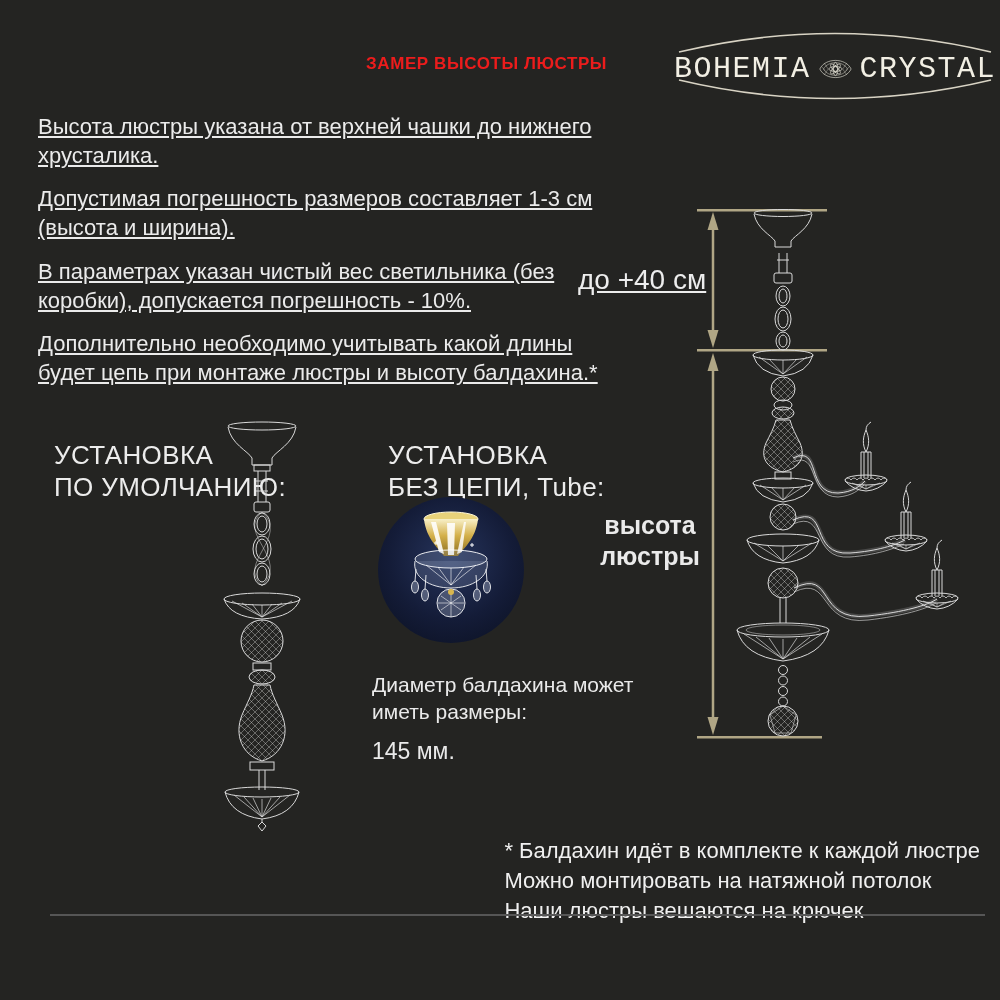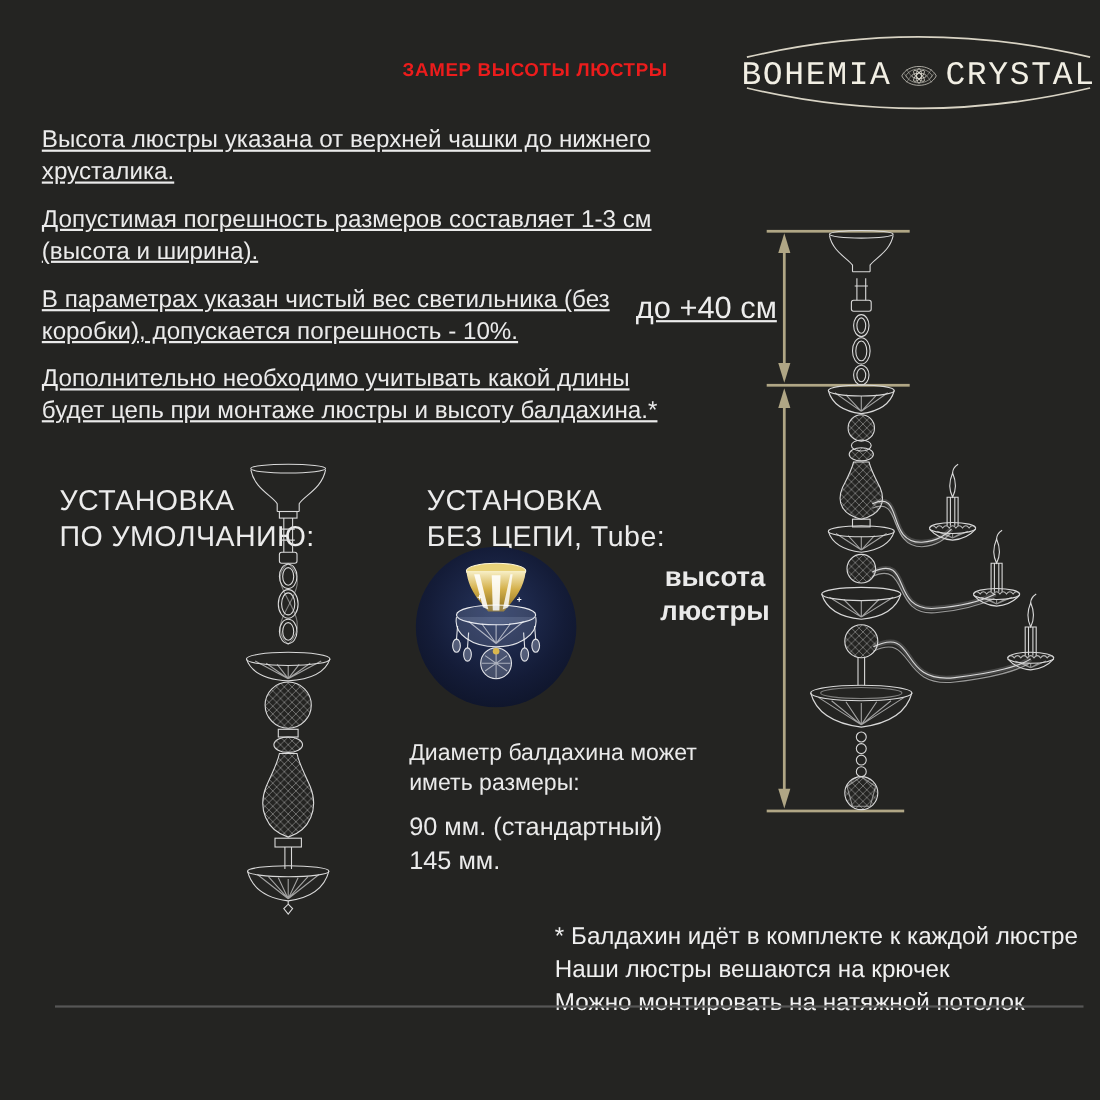--- a/index.html
+++ b/index.html
@@ -164,21 +164,20 @@
     </g>
     <circle cx="73" cy="106" r="14" fill="rgba(210,222,245,.25)" stroke="rgba(255,255,255,.85)"></circle>
     <path d="M63,99 L83,113 M83,99 L63,113 M73,92 L73,120 M60,106 L86,106" stroke="rgba(255,255,255,.55)"></path>
     <circle cx="73" cy="95" r="3" fill="#d9b74e"></circle>
     <path d="M56,46 l4,0 m-2,-2 l0,4 M92,48 l4,0 m-2,-2 l0,4" stroke="#ffffff" stroke-width="1"></path>
   </svg>
 </div>
 
 <div class="abs diam">
   <p class="diam-intro">Диаметр балдахина может иметь размеры:</p>
-  <div class="diam-opt">90 мм. (стандартный)</div>
   <div class="diam-opt">145 мм.</div>
 </div>
 
 <svg class="abs" style="left:690px;top:200px" width="310" height="555" viewBox="0 0 310 555">
   <defs>
     <pattern id="latR" width="7" height="7" patternUnits="userSpaceOnUse">
       <path d="M0,7 L7,0 M0,0 L7,7" stroke="rgba(255,255,255,.45)" stroke-width=".7"></path>
     </pattern>
     <g id="candleR" stroke="#d9d9d9" fill="none" stroke-width="1">
       <path d="M-21,0 q3,-4 6,0 q3,-4 6,0 q3,-4 6,0 q3,-4 6,0 q3,-4 6,0 q3,-4 6,0 q3,-4 6,0" opacity=".8"></path>
@@ -261,17 +260,17 @@
     </g>
 
     <use href="#candleR" x="176" y="280"></use>
     <use href="#candleR" x="216" y="340"></use>
     <use href="#candleR" x="247" y="398"></use>
   </g>
 </svg>
 
 <div class="abs foot">
   <div>* Балдахин идёт в комплекте к каждой люстре</div>
+  <div>Можно монтировать на натяжной потолок</div>
   <div>Наши люстры вешаются на крючек</div>
-  <div>Можно монтировать на натяжной потолок</div>
 </div>
 
 <div class="abs divider"></div>
 
 </body></html>

